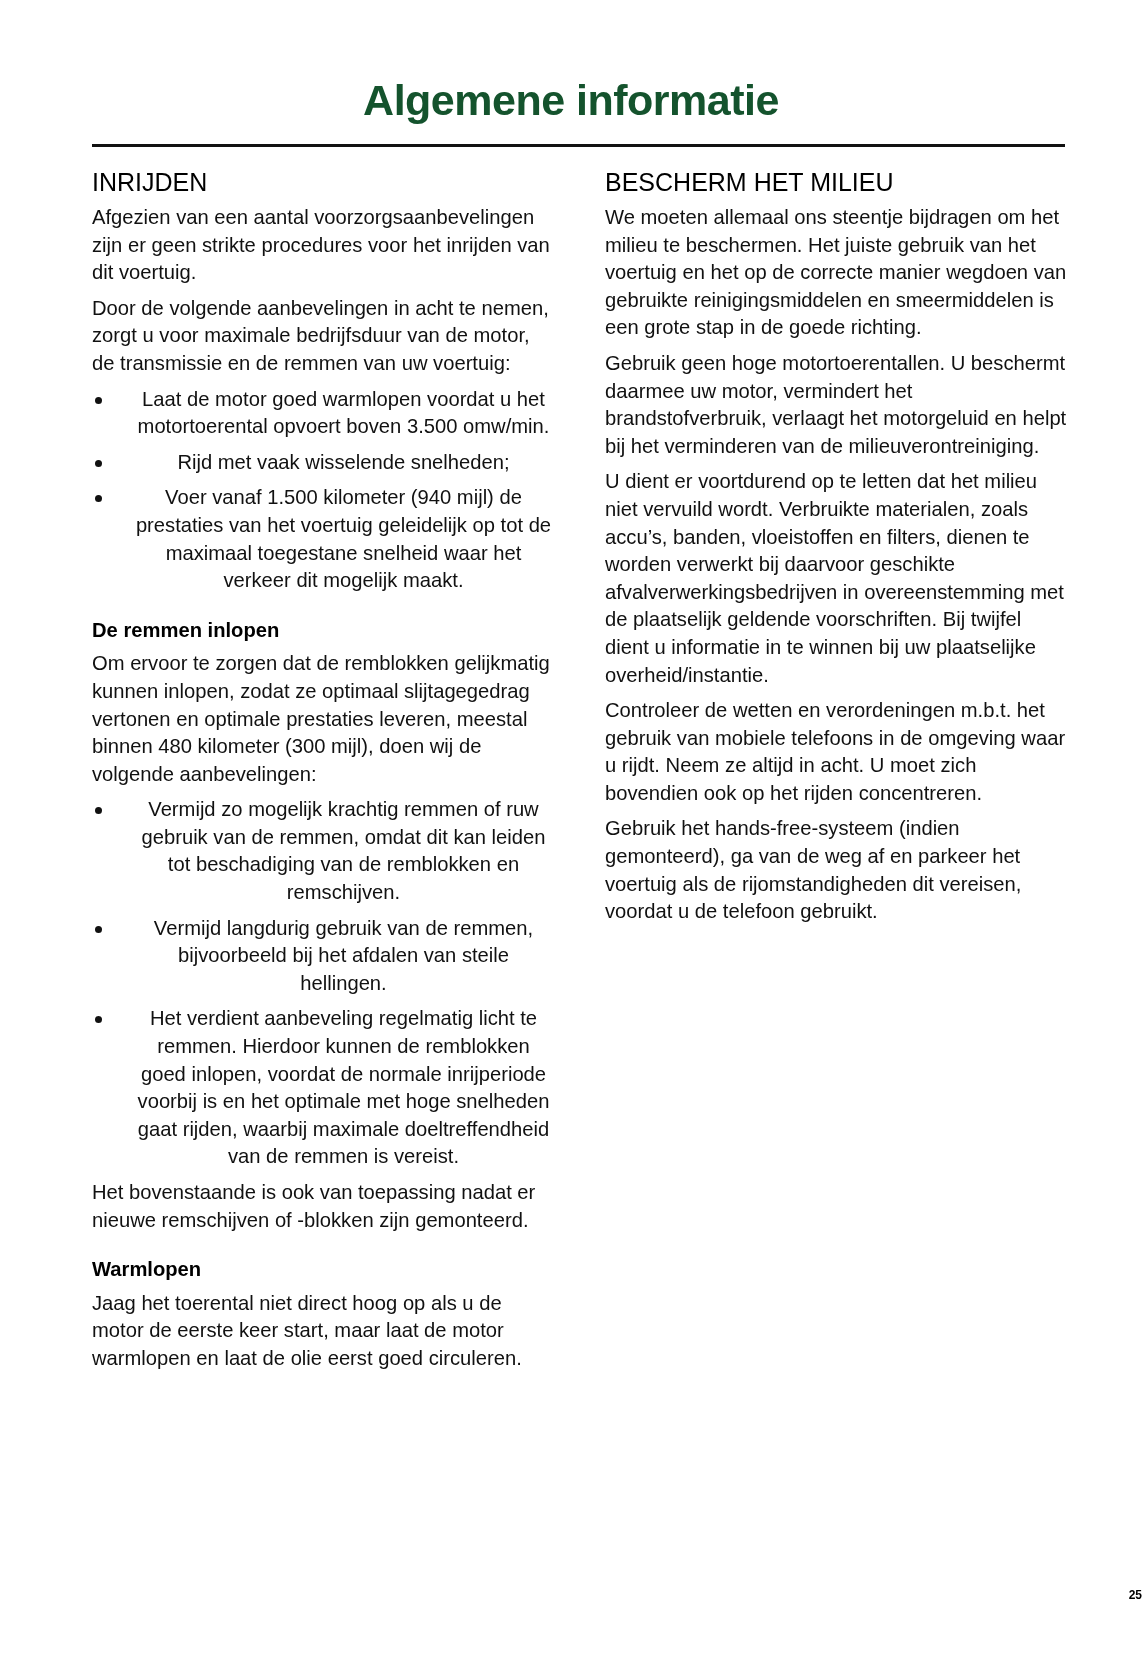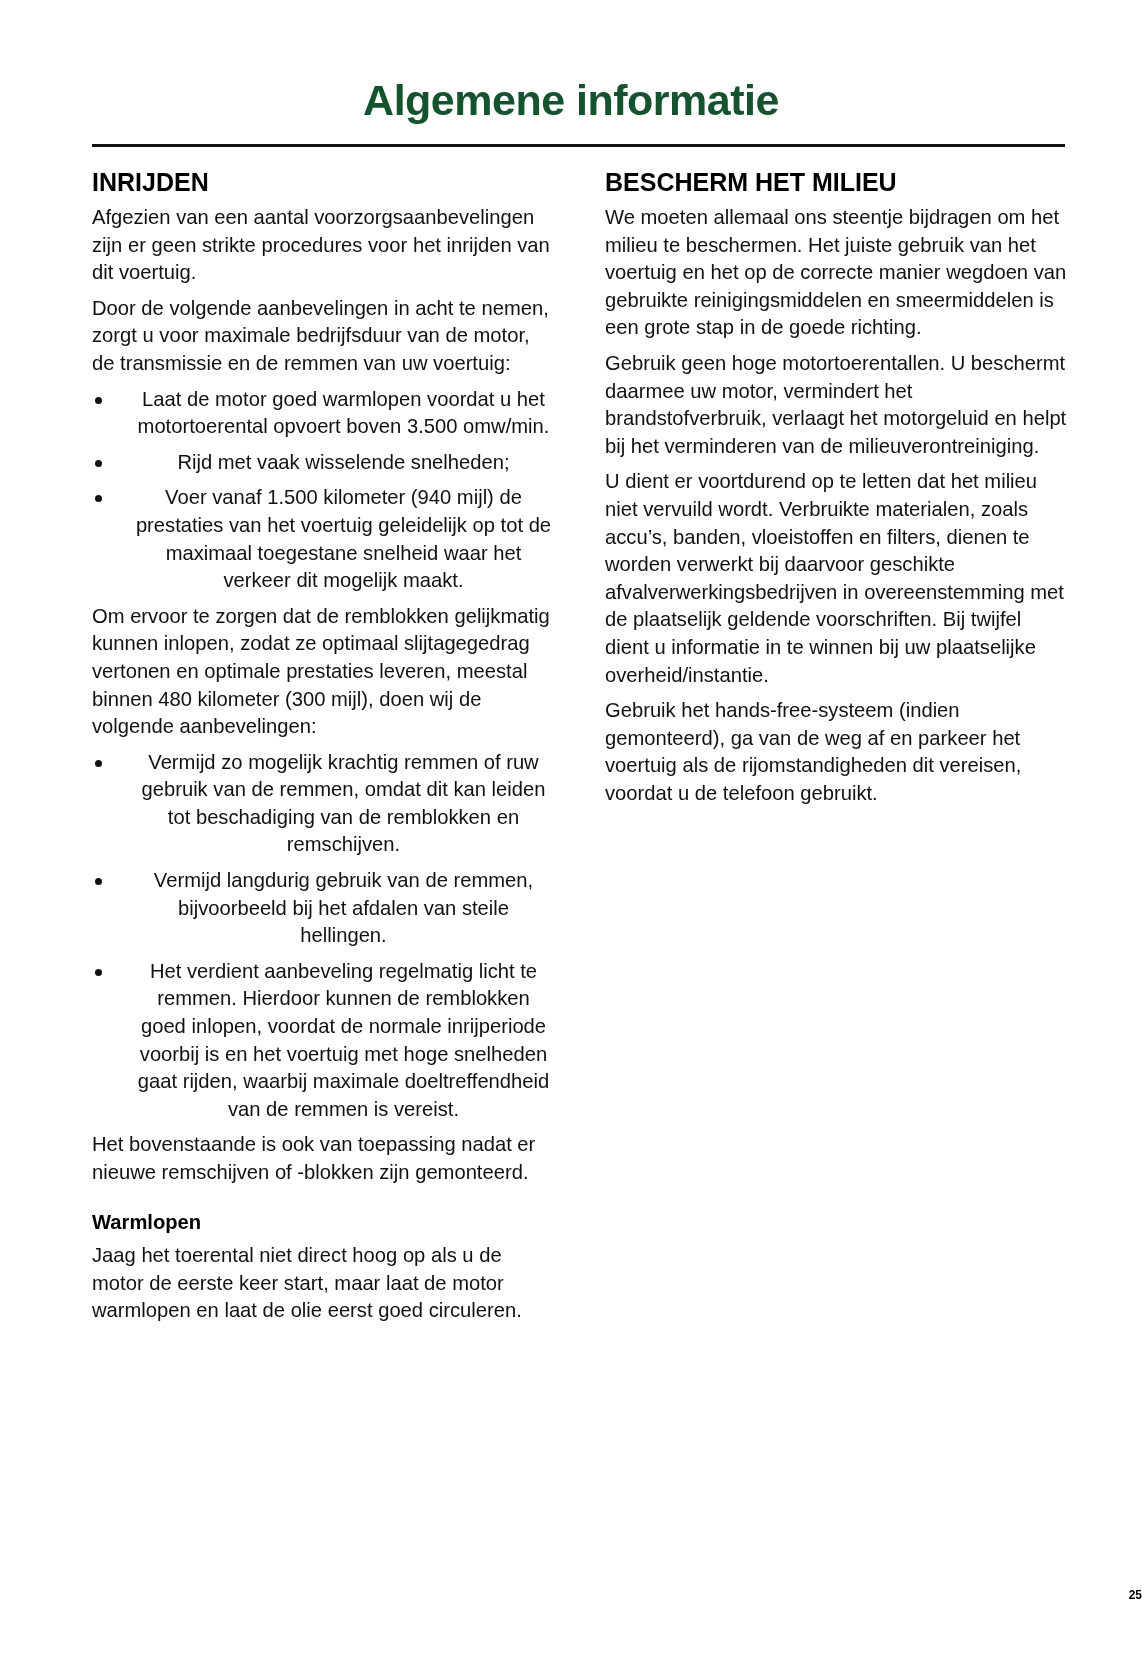--- a/index.html
+++ b/index.html
@@ -31,21 +31,21 @@
       top: 167px;
       width: 462px;
       font-size: 20.2px;
       line-height: 27.6px;
     }
     .col-left { left: 92px; }
     .col-right { left: 605px; width: 465px; }
     h2.section-heading {
       font-size: 25px;
       line-height: 31px;
-      font-weight: bold;
+      font-weight: normal;
       color: #000;
       margin-bottom: 6px;
       margin-top: 0;
     }
     .col-right h2.section-heading.second { margin-top: 22px; }
     h3.sub-heading {
       font-size: 20.2px;
       font-weight: bold;
       line-height: 27.6px;
       margin-top: 22px;
@@ -88,41 +88,43 @@
     <p class="para">Afgezien van een aantal voorzorgsaanbevelingen zijn er geen strikte procedures voor het inrijden van dit voertuig.</p>
     <p class="para">Door de volgende aanbevelingen in acht te nemen, zorgt u voor maximale bedrijfsduur van de motor, de transmissie en de remmen van uw voertuig:</p>
     <ul class="bullets">
       <li><span class="bullet"></span><span>Laat de motor goed warmlopen voordat u het motortoerental opvoert boven 3.500 omw/min.</span></li>
       <li><span class="bullet"></span><span>Rijd met vaak wisselende snelheden;</span></li>
       <li><span class="bullet"></span><span>Voer vanaf 1.500 kilometer (940 mijl) de prestaties van het voertuig geleidelijk op tot de maximaal toegestane snelheid waar het verkeer dit mogelijk maakt.</span></li>
     </ul>
   </section>
 
   <section>
+    <h3 class="sub-heading">De remmen inlopen</h3>
     <p class="para">Om ervoor te zorgen dat de remblokken gelijkmatig kunnen inlopen, zodat ze optimaal slijtagegedrag vertonen en optimale prestaties leveren, meestal binnen 480 kilometer (300 mijl), doen wij de volgende aanbevelingen:</p>
     <ul class="bullets">
       <li><span class="bullet"></span><span>Vermijd zo mogelijk krachtig remmen of ruw gebruik van de remmen, omdat dit kan leiden tot beschadiging van de remblokken en remschijven.</span></li>
       <li><span class="bullet"></span><span>Vermijd langdurig gebruik van de remmen, bijvoorbeeld bij het afdalen van steile hellingen.</span></li>
-      <li><span class="bullet"></span><span>Het verdient aanbeveling regelmatig licht te remmen. Hierdoor kunnen de remblokken goed inlopen, voordat de normale inrijperiode voorbij is en het voertuig met hoge snelheden gaat rijden, waarbij maximale doeltreffendheid van de remmen is vereist.</span></li>
+      <li><span class="bullet"></span><span>Het verdient aanbeveling regelmatig licht te remmen. Hierdoor kunnen de remblokken goed inlopen, voordat de normale inrijperiode voorbij is en het optimale met hoge snelheden gaat rijden, waarbij maximale doeltreffendheid van de remmen is vereist.</span></li>
     </ul>
     <p class="para">Het bovenstaande is ook van toepassing nadat er nieuwe remschijven of -blokken zijn gemonteerd.</p>
   </section>
 
   <section>
     <h3 class="sub-heading">Warmlopen</h3>
     <p class="para">Jaag het toerental niet direct hoog op als u de motor de eerste keer start, maar laat de motor warmlopen en laat de olie eerst goed circuleren.</p>
   </section>
 </div>
 
 <div class="column col-right">
   <section>
     <h2 class="section-heading">BESCHERM HET MILIEU</h2>
     <p class="para">We moeten allemaal ons steentje bijdragen om het milieu te beschermen. Het juiste gebruik van het voertuig en het op de correcte manier wegdoen van gebruikte reinigingsmiddelen en smeermiddelen is een grote stap in de goede richting.</p>
     <p class="para">Gebruik geen hoge motortoerentallen. U beschermt daarmee uw motor, vermindert het brandstofverbruik, verlaagt het motorgeluid en helpt bij het verminderen van de milieuverontreiniging.</p>
     <p class="para">U dient er voortdurend op te letten dat het milieu niet vervuild wordt. Verbruikte materialen, zoals accu’s, banden, vloeistoffen en filters, dienen te worden verwerkt bij daarvoor geschikte afvalverwerkingsbedrijven in overeenstemming met de plaatselijk geldende voorschriften. Bij twijfel dient u informatie in te winnen bij uw plaatselijke overheid/instantie.</p>
   </section>
 
   <section>
+    <p class="para">Controleer de wetten en verordeningen m.b.t. het gebruik van mobiele telefoons in de omgeving waar u rijdt. Neem ze altijd in acht. U moet zich bovendien ook op het rijden concentreren.</p>
     <p class="para">Gebruik het hands-free-systeem (indien gemonteerd), ga van de weg af en parkeer het voertuig als de rijomstandigheden dit vereisen, voordat u de telefoon gebruikt.</p>
   </section>
 </div>
 
 <div class="page-number">25</div>
 
 </body></html>

